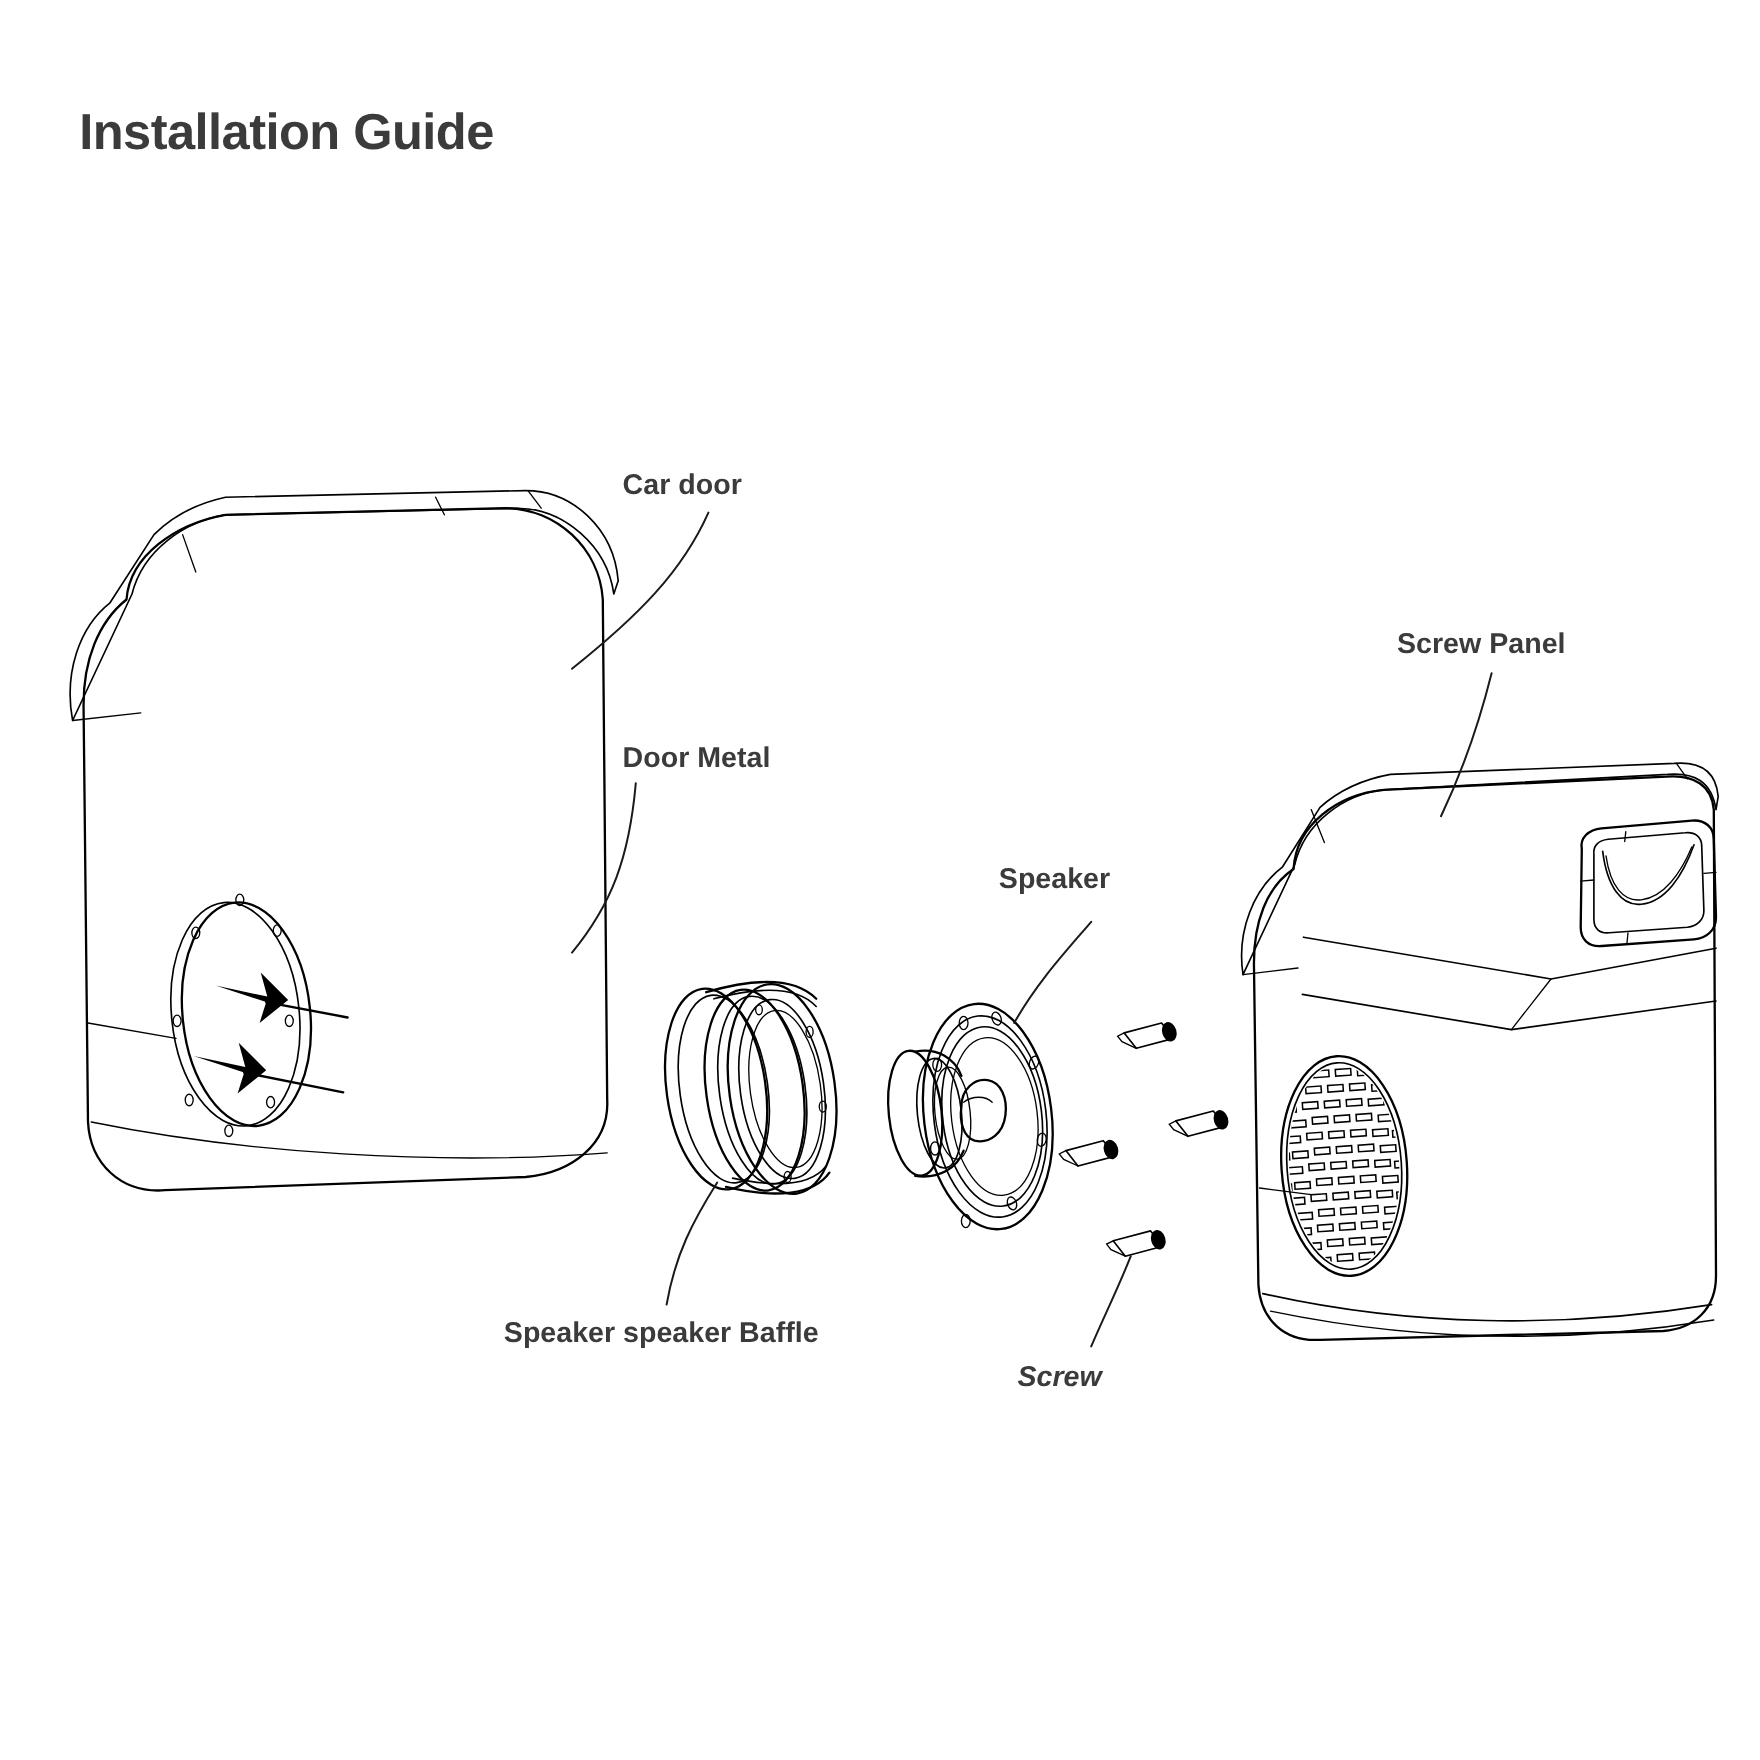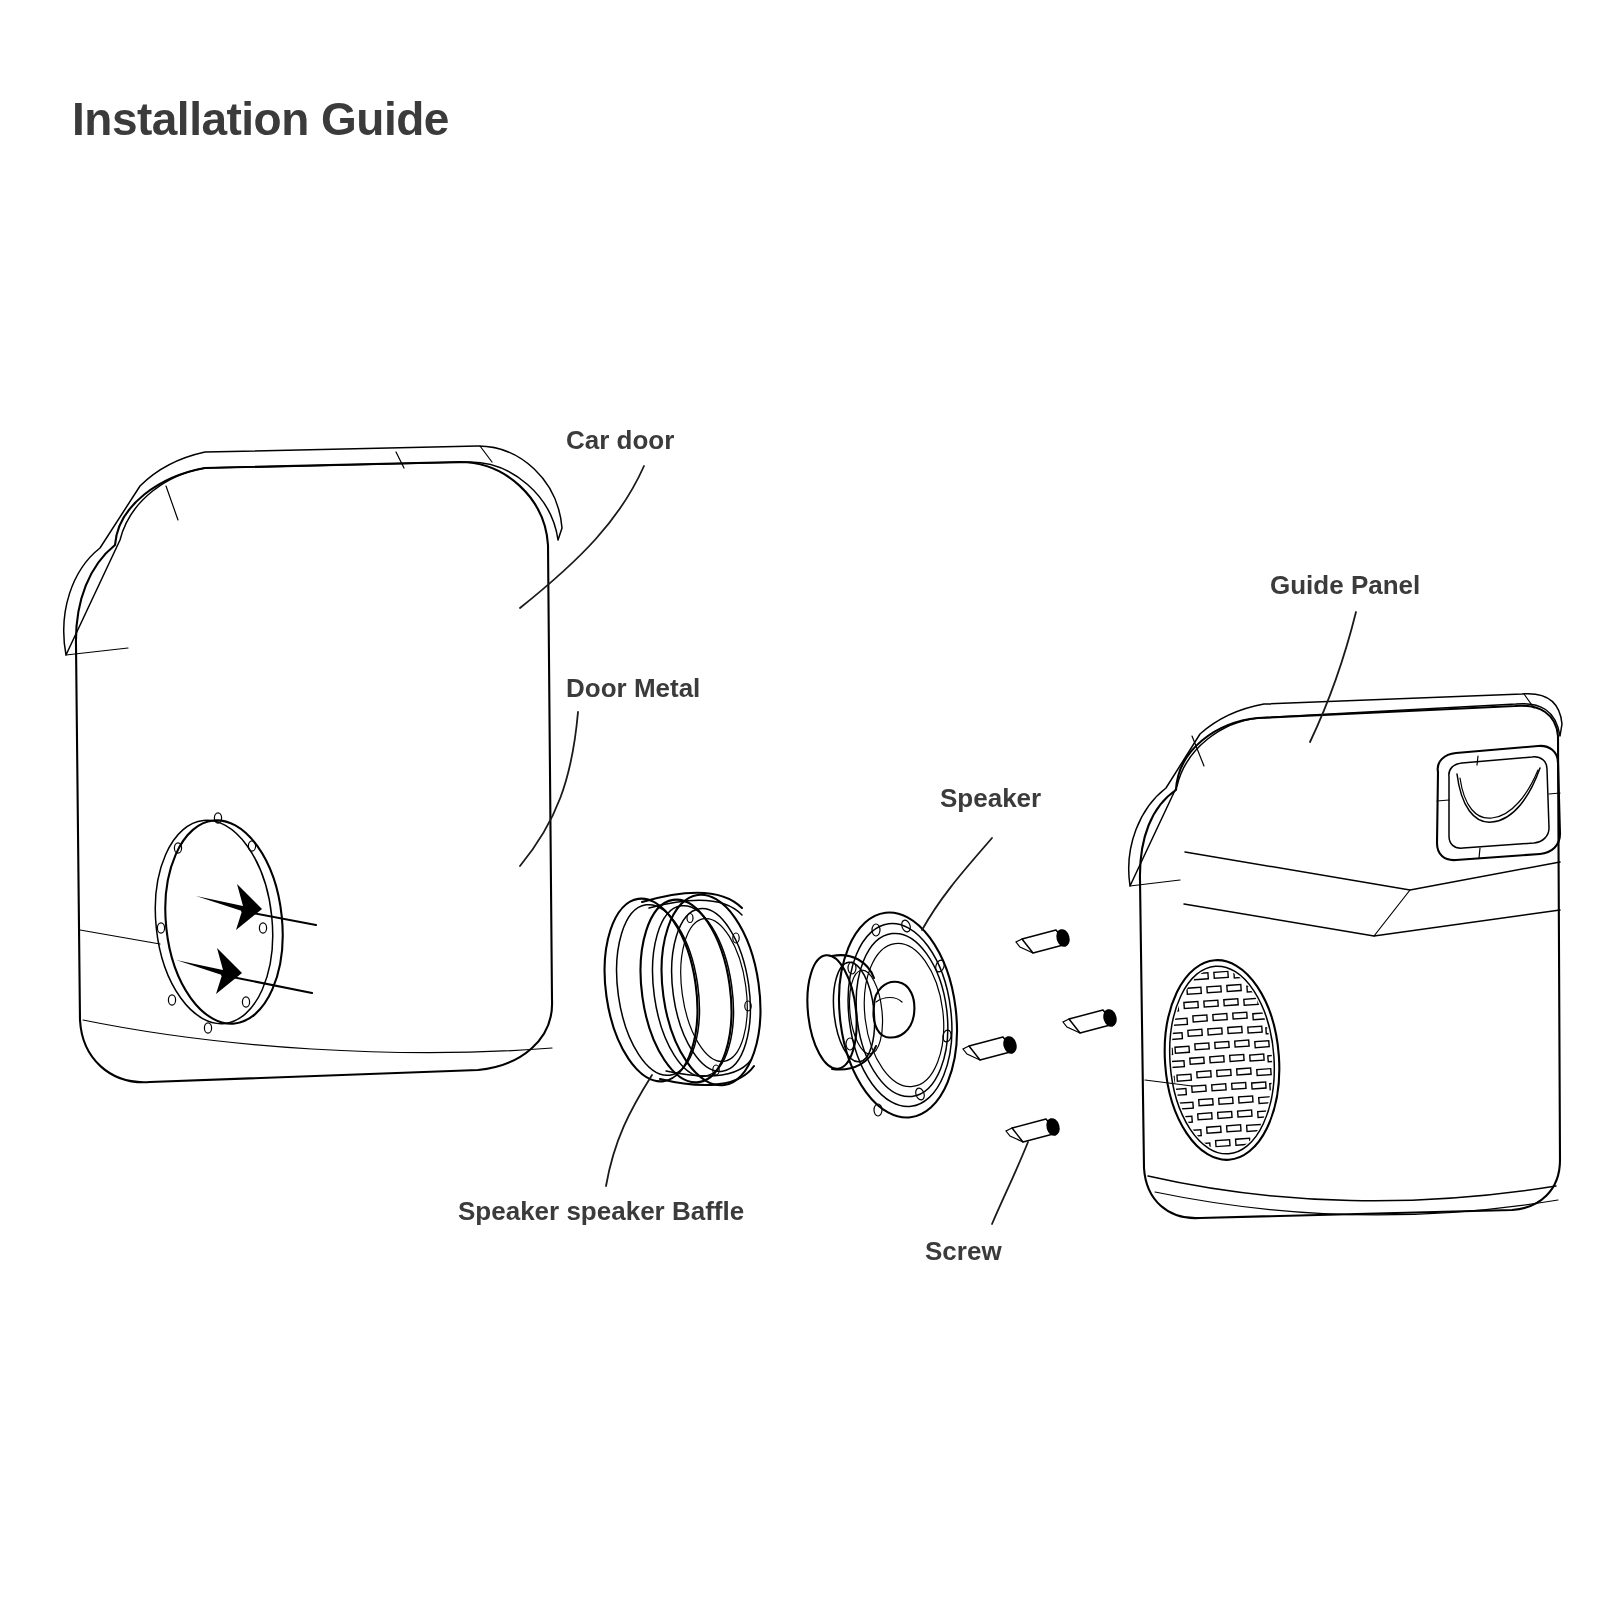--- a/index.html
+++ b/index.html
@@ -35,23 +35,23 @@
     position: absolute;
     font-size: 26px;
     font-weight: bold;
     color: #3b3b3b;
     white-space: nowrap;
     letter-spacing: 0px;
   }
   #lbl-car-door   { left: 566px; top: 425px; }
   #lbl-sheet-metal{ left: 566px; top: 673px; }
   #lbl-door-panel { left: 1270px; top: 570px; }
-  #lbl-speaker    { left: 940px; top: 783px; }
+  #lbl-speaker    { left: 908px; top: 783px; }
   #lbl-baffle     { left: 458px; top: 1196px; }
-  #lbl-screw      { left: 925px; top: 1236px; }
+  #lbl-screw      { left: 925px; top: 1236px; font-style: italic; }
   svg.art {
     position: absolute;
     left: 0; top: 0;
     width: 1600px;
     height: 1600px;
     pointer-events: none;
   }
   .ln { fill: none; stroke: #000000; stroke-width: 2.1; stroke-linecap: round; stroke-linejoin: round; }
   .ln-thin { fill: none; stroke: #000000; stroke-width: 1.5; stroke-linecap: round; stroke-linejoin: round; }
   .ln-hair { fill: none; stroke: #000000; stroke-width: 1.2; stroke-linecap: round; }
@@ -399,18 +399,18 @@
         </g>
       </g>
     </g>
 
     <path class="leader" d="M 1356 612 C 1344 660, 1330 700, 1310 742"></path>
 
   </svg>
 
   <div class="dlabel" id="lbl-car-door">Car door</div>
   <div class="dlabel" id="lbl-sheet-metal">Door Metal</div>
-  <div class="dlabel" id="lbl-door-panel">Guide Panel</div>
+  <div class="dlabel" id="lbl-door-panel">Screw Panel</div>
   <div class="dlabel" id="lbl-speaker">Speaker</div>
   <div class="dlabel" id="lbl-baffle">Speaker speaker Baffle</div>
   <div class="dlabel" id="lbl-screw">Screw</div>
 
 </div>
 
 </body></html>

